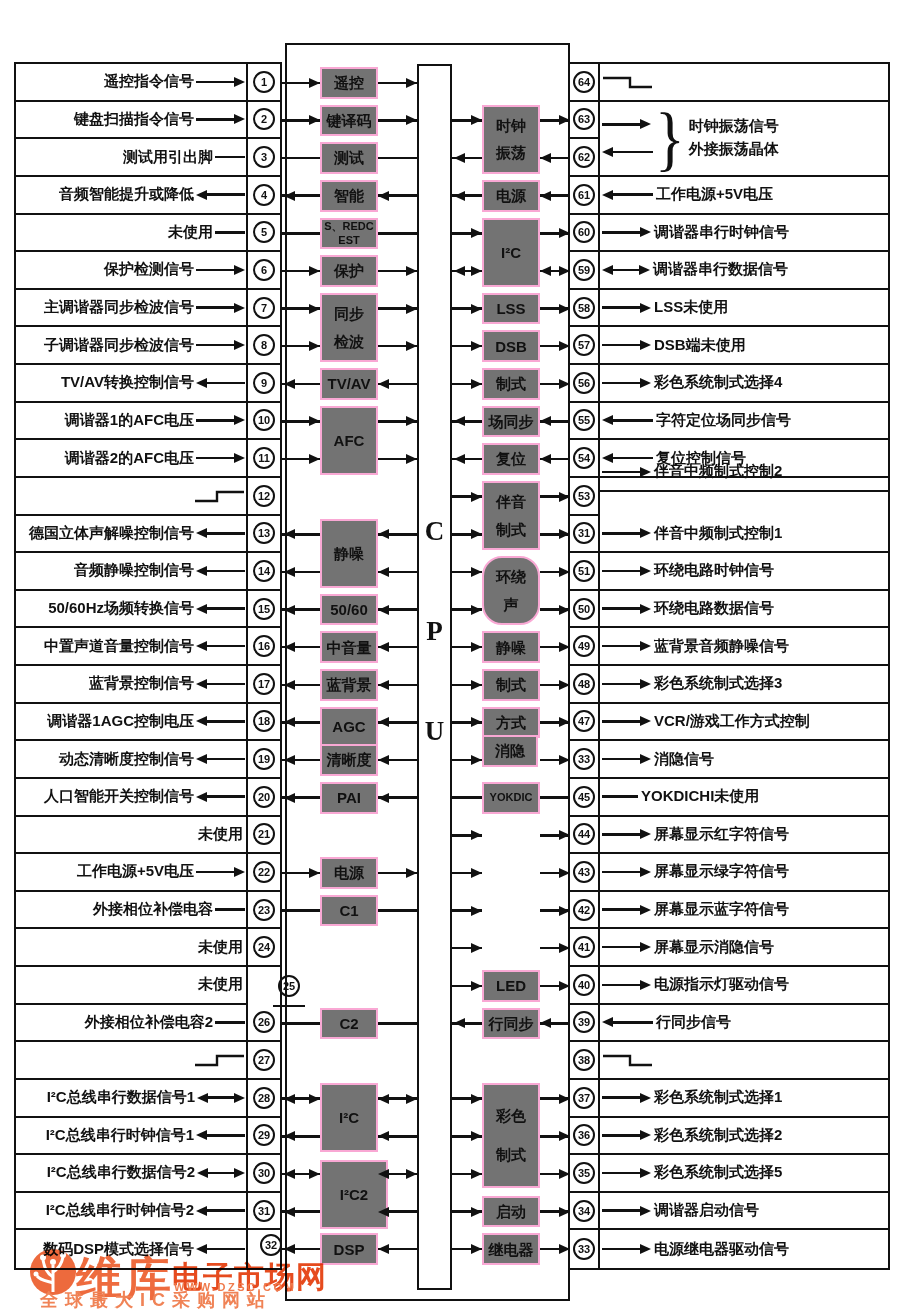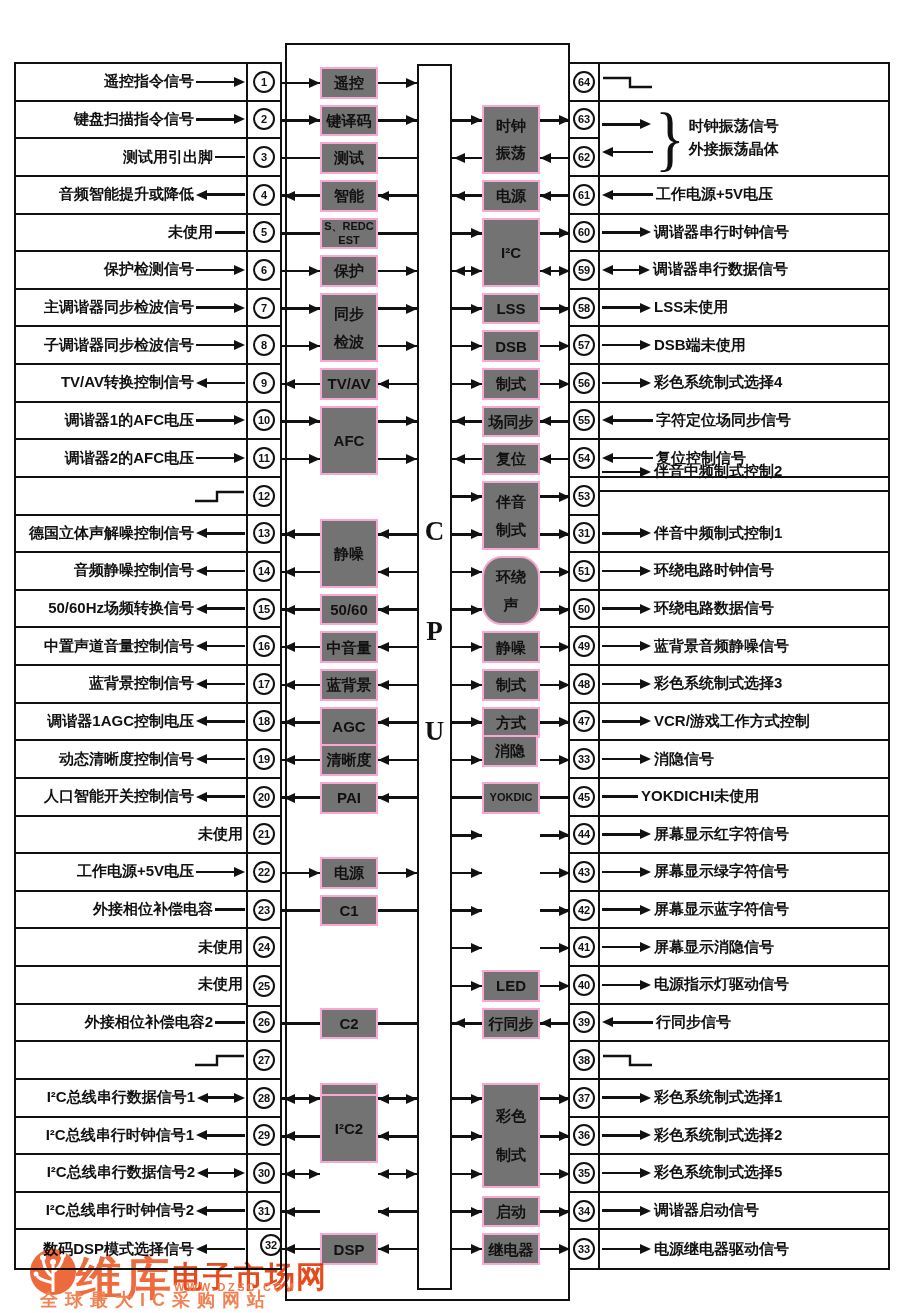--- a/index.html
+++ b/index.html
@@ -349,21 +349,21 @@
       </div>
       <div class="pcell sep" style="top: 790.125px; height: 37.625px;">
         <span class="pin">22</span>
       </div>
       <div class="pcell sep" style="top: 827.75px; height: 37.625px;">
         <span class="pin">23</span>
       </div>
       <div class="pcell sep" style="top: 865.375px; height: 37.625px;">
         <span class="pin">24</span>
       </div>
-      <div class="pcell sep" style="top: 903px; height: 40px;">
+      <div class="pcell sep" style="top: 903px; height: 40px; margin-left: 25px;">
         <span class="pin">25</span>
       </div>
       <div class="pcell sep" style="top: 940.625px; height: 37.625px;">
         <span class="pin">26</span>
       </div>
       <div class="pcell sep" style="top: 978.25px; height: 37.625px;">
         <span class="pin">27</span>
       </div>
       <div class="pcell sep" style="top: 1015.88px; height: 37.625px;">
         <span class="pin">28</span>
@@ -992,21 +992,21 @@
       </div>
       <div class="blk" style="left: 320px; width: 58px; top: 894.75px; height: 31.625px;">
         <div>C1</div>
       </div>
       <div class="blk" style="left: 320px; width: 58px; top: 1007.62px; height: 31.625px;">
         <div>C2</div>
       </div>
       <div class="blk" style="left: 320px; width: 58px; top: 1082.88px; height: 69.25px;">
         <div>I²C</div>
       </div>
-      <div class="blk" style="left: 320px; width: 58px; top: 1094px; height: 69.25px;">
+      <div class="blk" style="left: 320px; width: 68px; top: 1160px; height: 69.25px;">
         <div>I²C2</div>
       </div>
       <div class="blk" style="left: 320px; width: 58px; top: 1233.38px; height: 31.625px;">
         <div>DSP</div>
       </div>
       <div class="blk multi" style="left: 482px; width: 58px; top: 104.625px; height: 69.25px;">
         <div>时钟</div>
         <div>振荡</div>
       </div>
       <div class="blk" style="left: 482px; width: 58px; top: 179.875px; height: 31.625px;">

